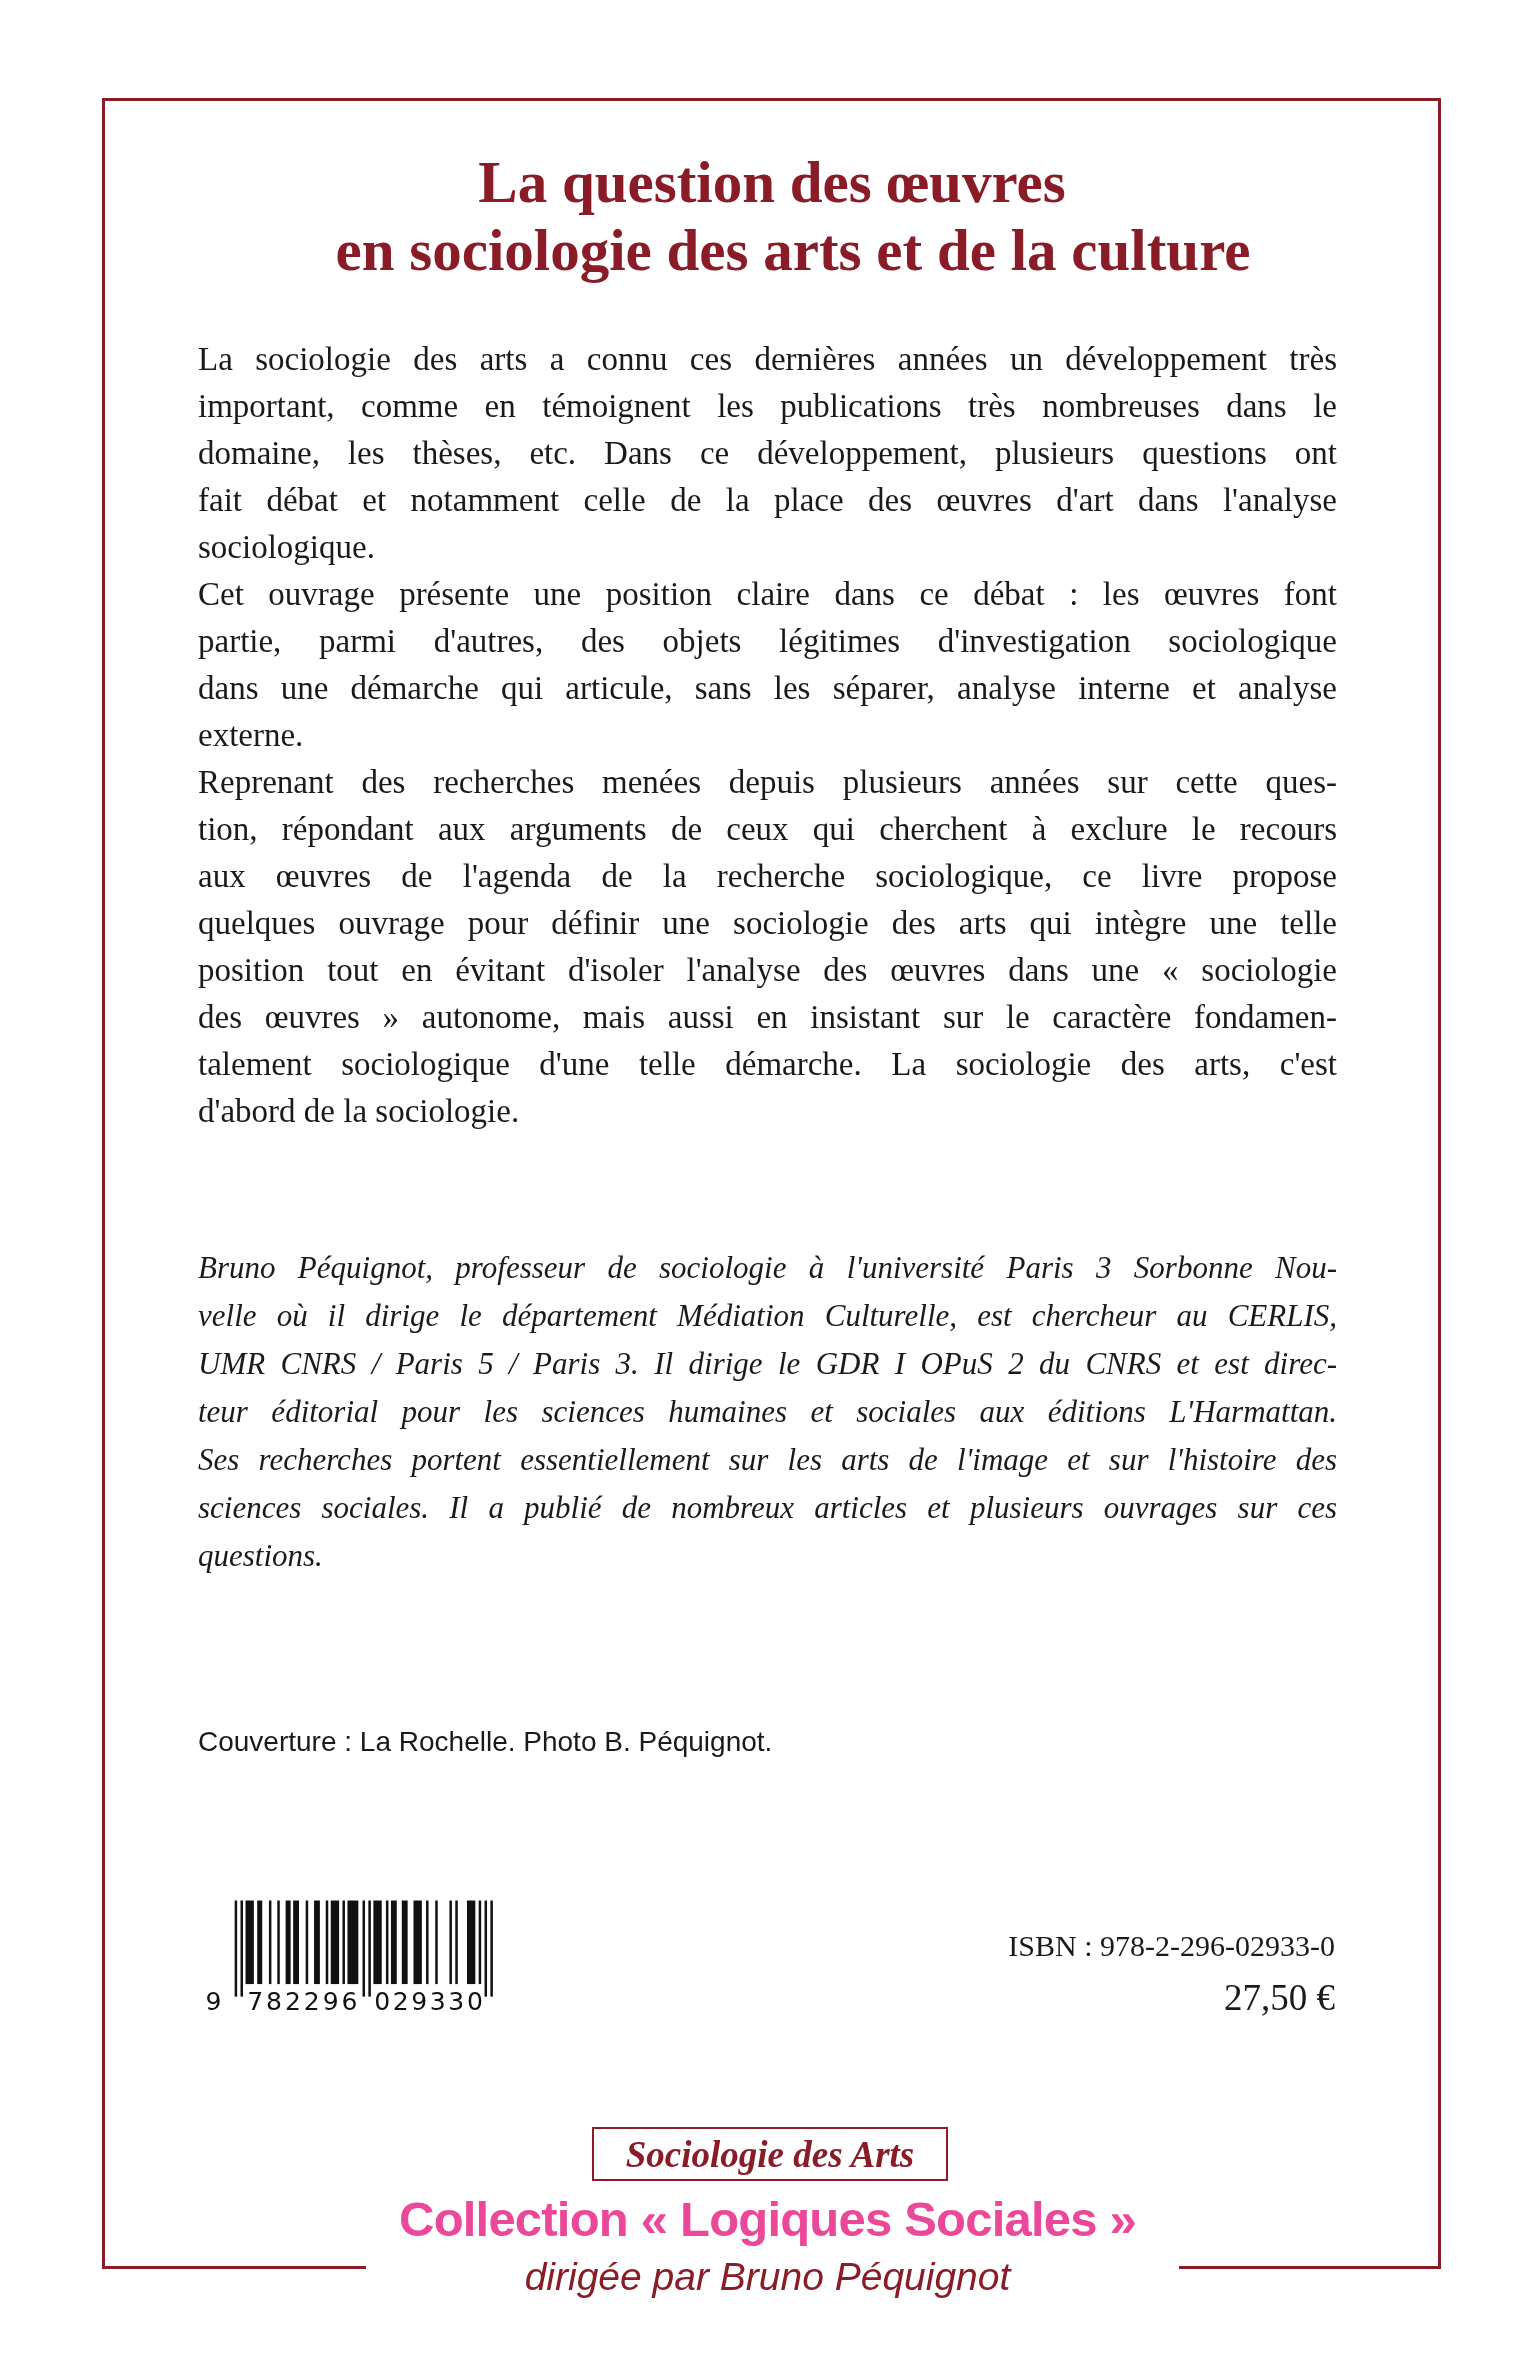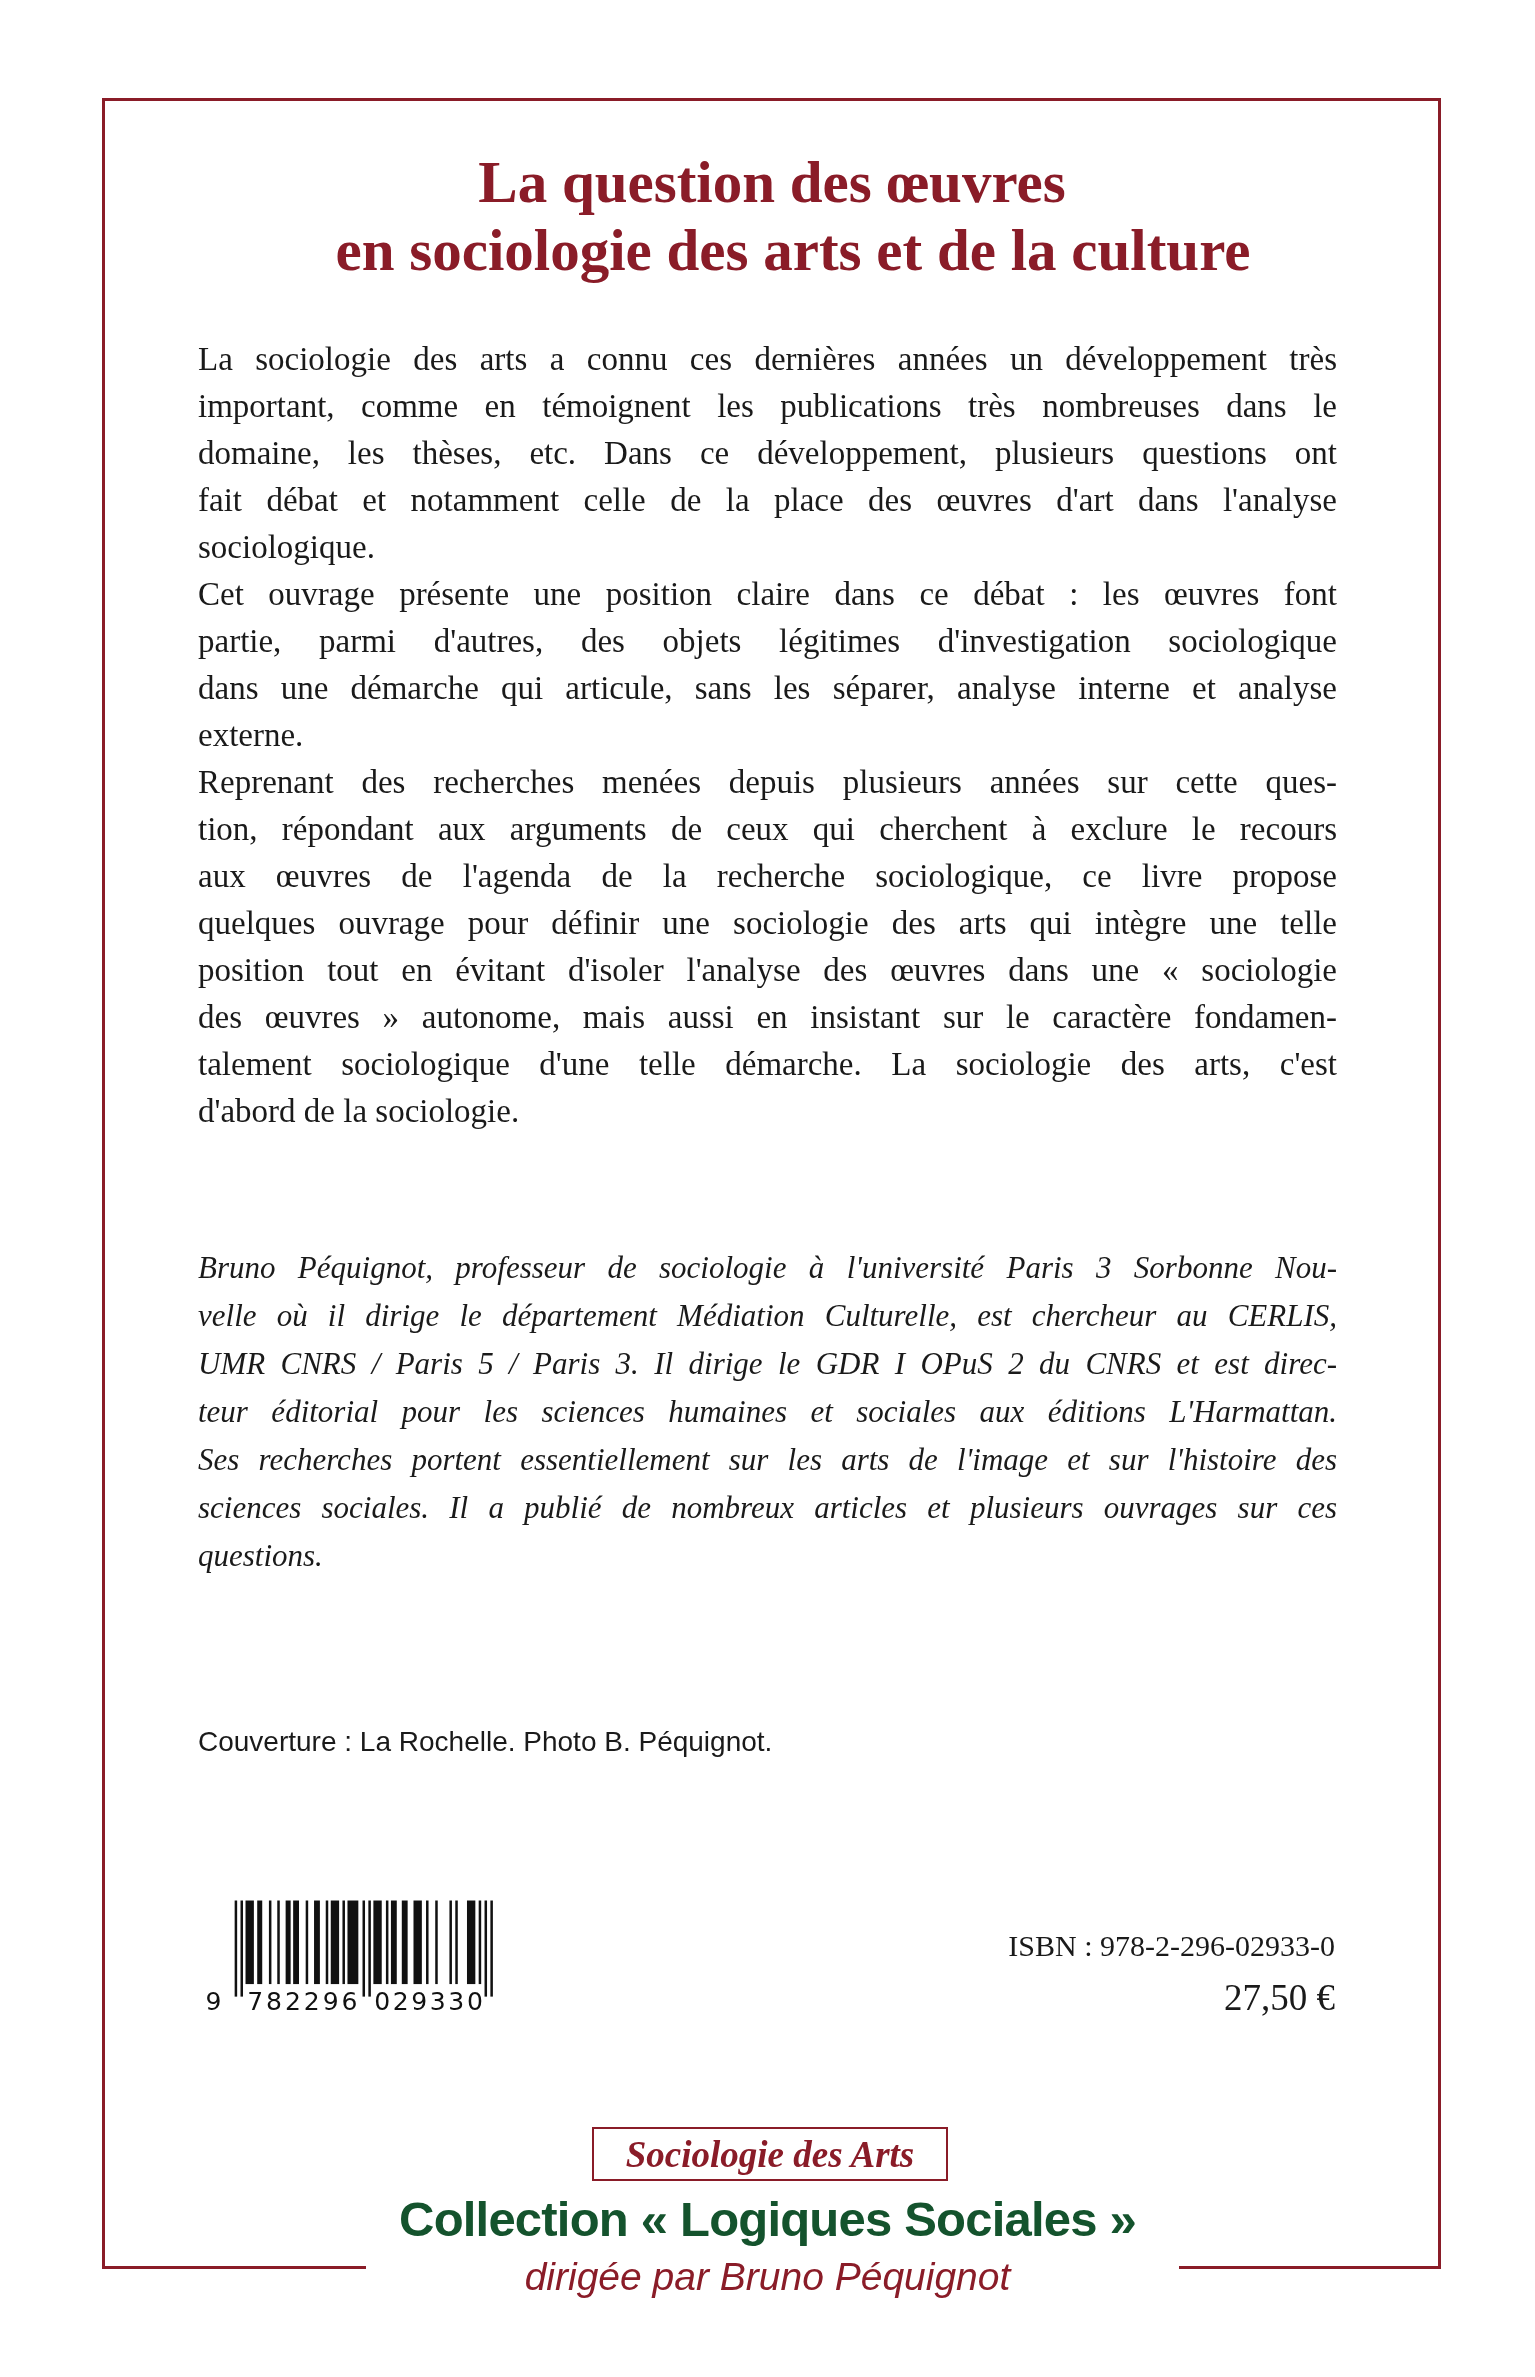--- a/index.html
+++ b/index.html
@@ -31,21 +31,21 @@
   .barcode { left:198px; top:1898px; width:319px; height:117px; }
   .isbn  { right:200px; top:1929px; font-family:"Liberation Serif", serif; font-size:30px; color:#1a1a1a; text-align:right; }
   .price { right:200px; top:1976px; font-family:"Liberation Serif", serif; font-size:37px; color:#1a1a1a; text-align:right; }
 
   .series-box { left:592px; top:2127px; width:356px; height:54px; border:2.5px solid #8a1c28;
                 display:flex; align-items:center; justify-content:center; box-sizing:border-box; }
   .series-label { font-family:"Liberation Serif", serif; font-style:italic; font-weight:bold;
                   font-size:37px; color:#8a1c28; }
 
   .collection { left:0; width:1535px; top:2191px; text-align:center;
-                font-family:"Liberation Sans", sans-serif; font-weight:bold; font-size:49px; color:#14532d; letter-spacing:-0.8px; }
+                font-family:"Liberation Sans", sans-serif; font-weight:bold; font-size:49px; color:#ec4899; letter-spacing:-0.8px; }
   .director { left:0; width:1535px; top:2255px; text-align:center;
               font-family:"Liberation Sans", sans-serif; font-style:italic; font-size:39px; color:#8a1c28; }
 </style>
 </head>
 <body>
 
 <div class="abs frame-top"></div>
 <div class="abs frame-left"></div>
 <div class="abs frame-right"></div>
 <div class="abs frame-bot-l"></div>

